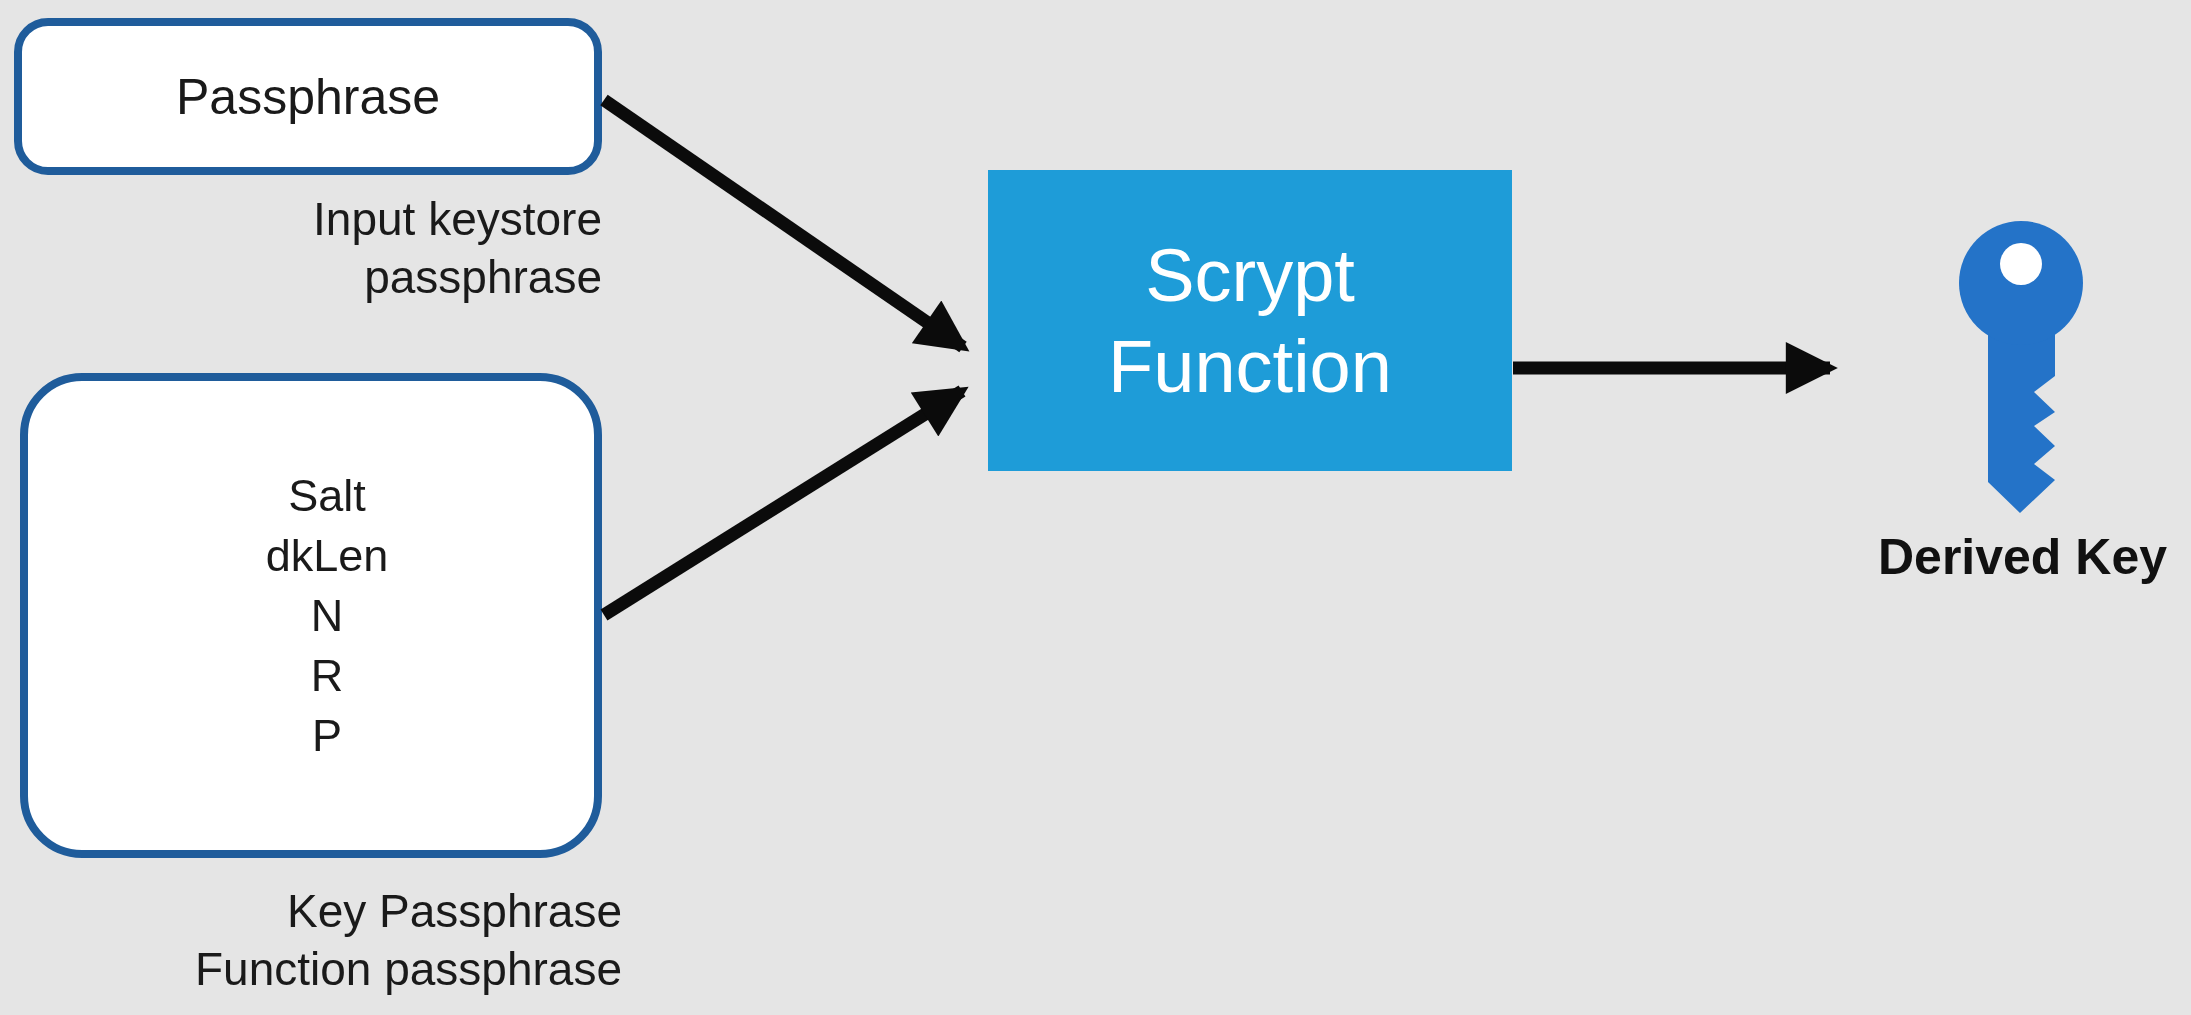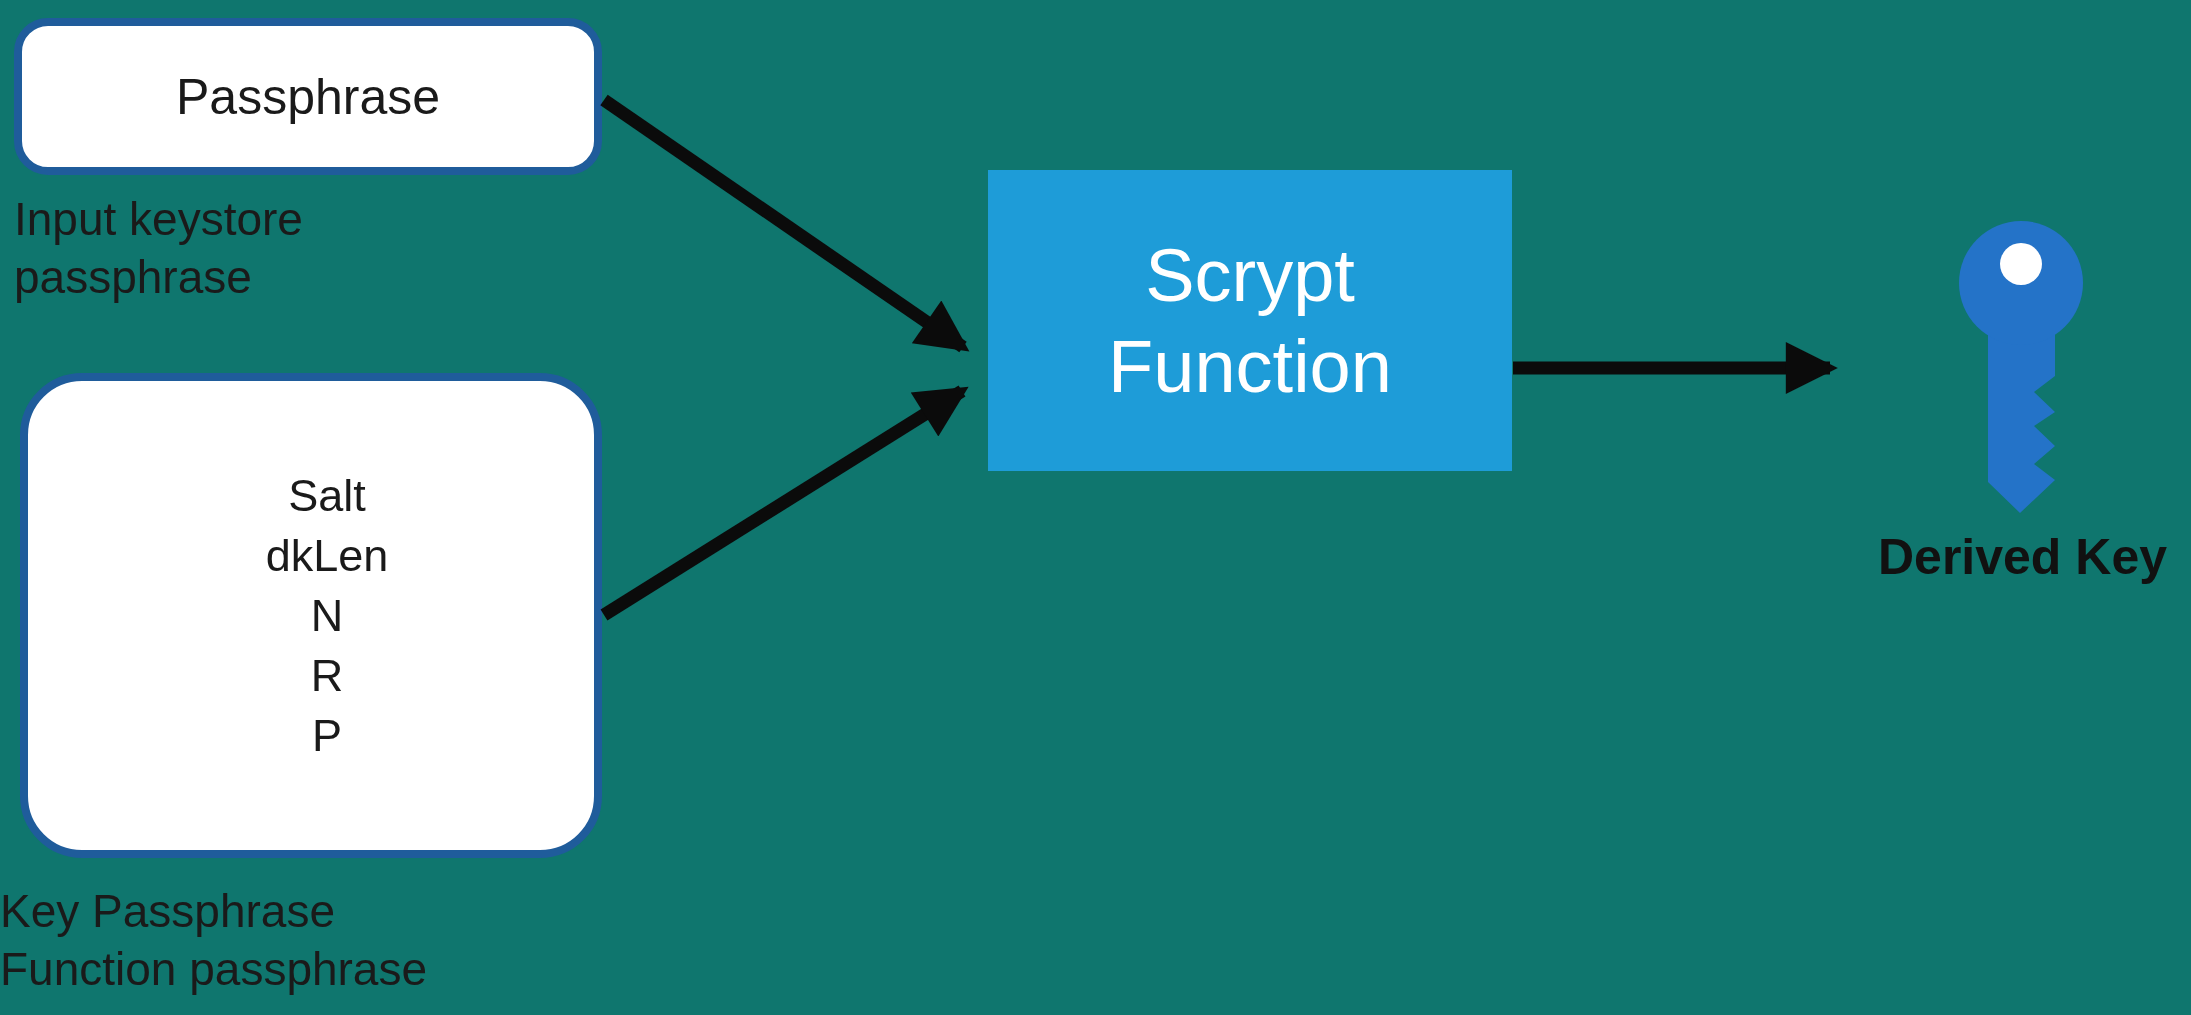--- a/index.html
+++ b/index.html
@@ -5,21 +5,21 @@
   html, body {
     margin: 0;
     padding: 0;
     background: #ffffff;
     font-family: "Liberation Sans", "DejaVu Sans", sans-serif;
   }
   .canvas {
     position: relative;
     width: 2191px;
     height: 1015px;
-    background: #0f766e;
+    background: #e5e5e5;
     overflow: hidden;
   }
   
   .io-box {
     position: absolute;
     box-sizing: border-box;
     background: #ffffff;
     border: 8px solid #1f5c9b;
     display: flex;
     align-items: center;
@@ -37,21 +37,21 @@
     width: 582px; height: 485px;
     border-radius: 62px;
     font-size: 45px;
     line-height: 60px;
     text-align: center;
     padding-left: 32px;
   }
   .params-box .param-line { display: block; }
   .caption {
     position: absolute;
-    text-align: left;
+    text-align: right;
     color: #1a1a1a;
     font-size: 46px;
     line-height: 58px;
   }
   .caption-passphrase { left: 14px; top: 190px; width: 588px; }
   .caption-params     { left: 0px;  top: 882px; width: 622px; }
   .process-box {
     position: absolute;
     left: 988px; top: 170px;
     width: 524px; height: 301px;

